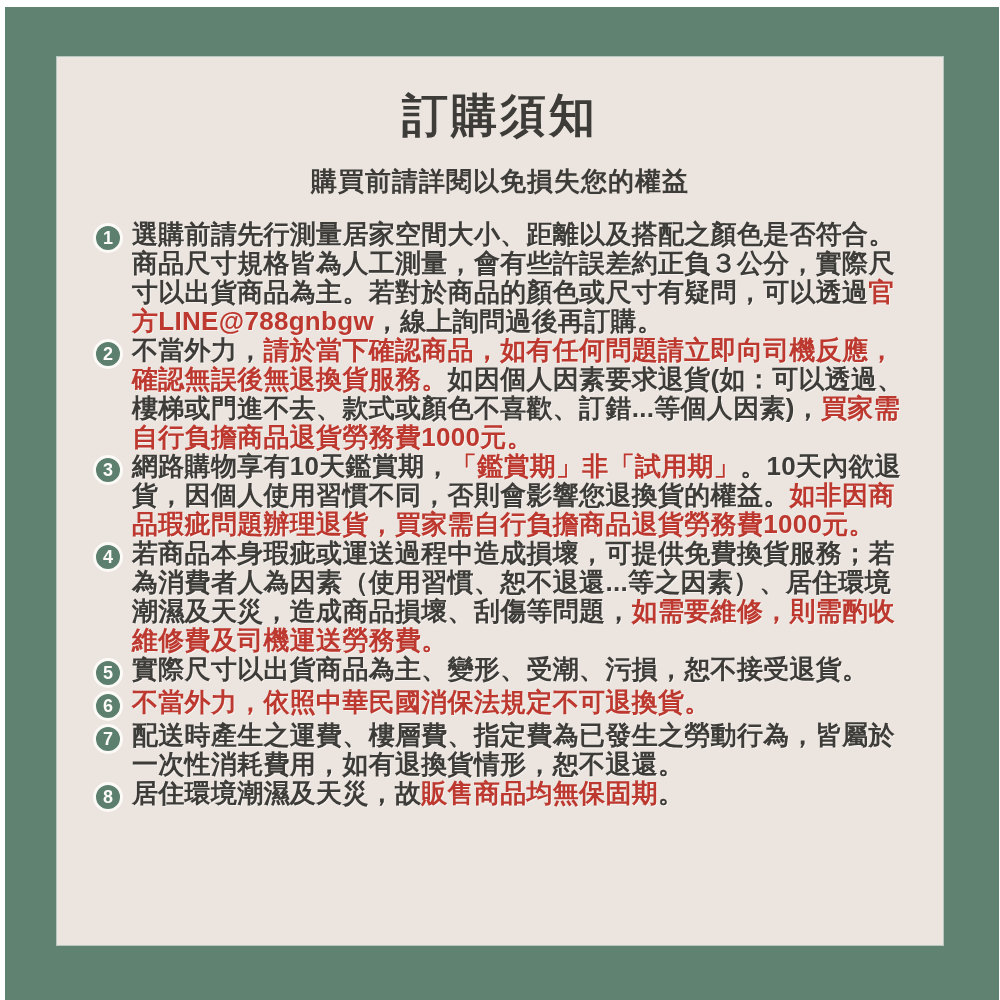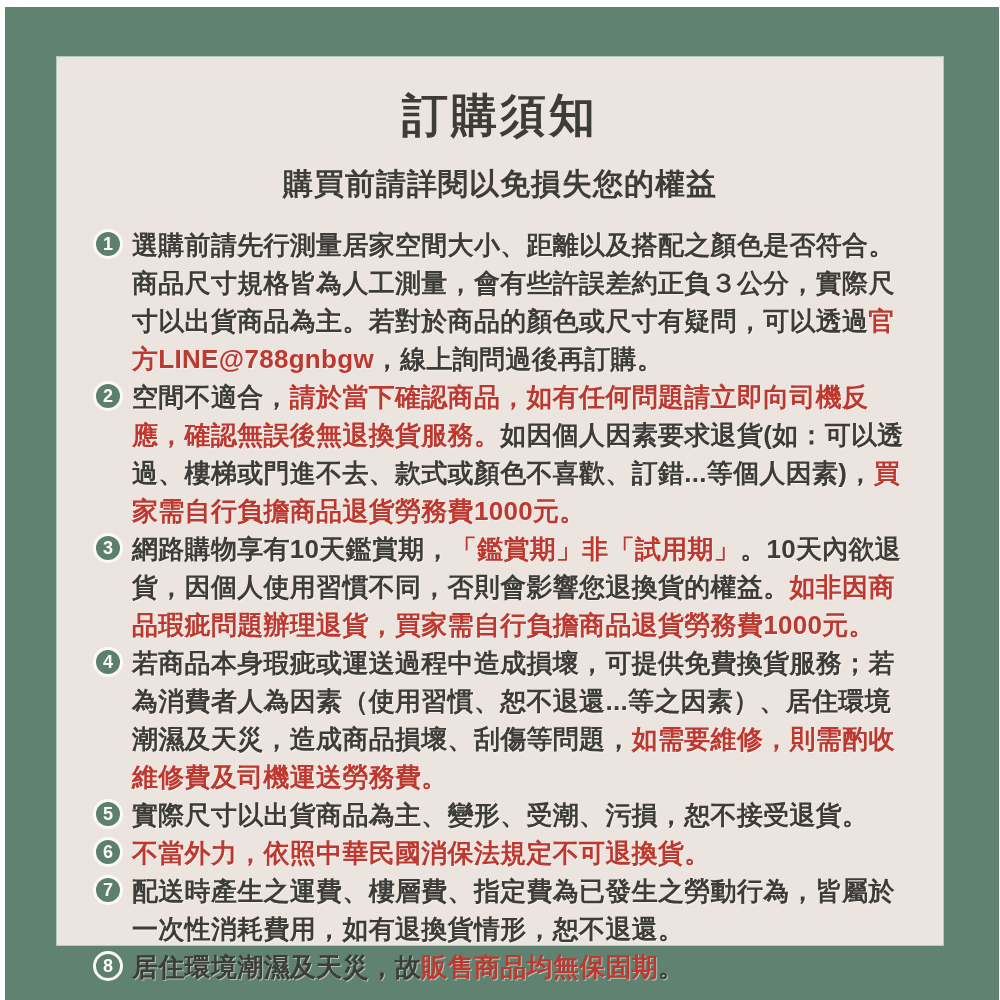--- a/index.html
+++ b/index.html
@@ -34,21 +34,21 @@
   .page-title {
     text-align: center;
     font-size: 46px;
     font-weight: 800;
     letter-spacing: 3px;
     color: var(--text-dark);
     margin-top: 4px;
   }
   .page-subtitle {
     text-align: center;
-    font-size: 30px;
+    font-size: 26px;
     font-weight: 800;
     letter-spacing: 1px;
     color: var(--text-dark);
     margin-top: 17px;
   }
   .notice-list {
     margin-top: 21px;
   }
   .notice-item {
     display: flex;
@@ -67,21 +67,21 @@
     font-weight: 600;
     display: inline-flex;
     align-items: center;
     justify-content: center;
     line-height: 1;
   }
   .item-text {
     flex: 1 1 auto;
     font-size: 26px;
     font-weight: 700;
-    line-height: 38px;
+    line-height: 29px;
     color: var(--text-dark);
     letter-spacing: 0.3px;
     text-shadow: 1px 1px 0 rgba(255,255,255,0.5);
     word-break: break-word;
     overflow-wrap: break-word;
   }
   .seg.dark { color: var(--text-dark); }
   .seg.red  { color: var(--text-red); }
 </style>
 </head>
@@ -91,21 +91,21 @@
   <div class="notice-card">
     <h1 class="page-title">訂購須知</h1>
     <h2 class="page-subtitle">購買前請詳閱以免損失您的權益</h2>
     <div class="notice-list" id="notice-list">
         <div class="notice-item">
           <span class="badge">1</span>
           <p class="item-text"><span class="seg dark">選購前請先行測量居家空間大小、距離以及搭配之顏色是否符合。商品尺寸規格皆為人工測量，會有些許誤差約正負３公分，實際尺寸以出貨商品為主。若對於商品的顏色或尺寸有疑問，可以透過</span><span class="seg red">官方LINE@788gnbgw</span><span class="seg dark">，線上詢問過後再訂購。</span></p>
         </div>
         <div class="notice-item">
           <span class="badge">2</span>
-          <p class="item-text"><span class="seg dark">空間不適合，</span><span class="seg red">請於當下確認商品，如有任何問題請立即向司機反應，確認無誤後無退換貨服務。</span><span class="seg dark">如因個人因素要求退貨(如：可以透過、樓梯或門進不去、款式或顏色不喜歡、訂錯...等個人因素)，</span><span class="seg red">買家需自行負擔商品退貨勞務費1000元。</span></p>
+          <p class="item-text"><span class="seg dark">不當外力，</span><span class="seg red">請於當下確認商品，如有任何問題請立即向司機反應，確認無誤後無退換貨服務。</span><span class="seg dark">如因個人因素要求退貨(如：可以透過、樓梯或門進不去、款式或顏色不喜歡、訂錯...等個人因素)，</span><span class="seg red">買家需自行負擔商品退貨勞務費1000元。</span></p>
         </div>
         <div class="notice-item">
           <span class="badge">3</span>
           <p class="item-text"><span class="seg dark">網路購物享有10天鑑賞期，</span><span class="seg red">「鑑賞期」非「試用期」</span><span class="seg dark">。10天內欲退貨，因個人使用習慣不同，否則會影響您退換貨的權益。</span><span class="seg red">如非因商品瑕疵問題辦理退貨，買家需自行負擔商品退貨勞務費1000元。</span></p>
         </div>
         <div class="notice-item">
           <span class="badge">4</span>
           <p class="item-text"><span class="seg dark">若商品本身瑕疵或運送過程中造成損壞，可提供免費換貨服務；若為消費者人為因素（使用習慣、恕不退還...等之因素）、居住環境潮濕及天災，造成商品損壞、刮傷等問題，</span><span class="seg red">如需要維修，則需酌收維修費及司機運送勞務費。</span></p>
         </div>
         <div class="notice-item">

